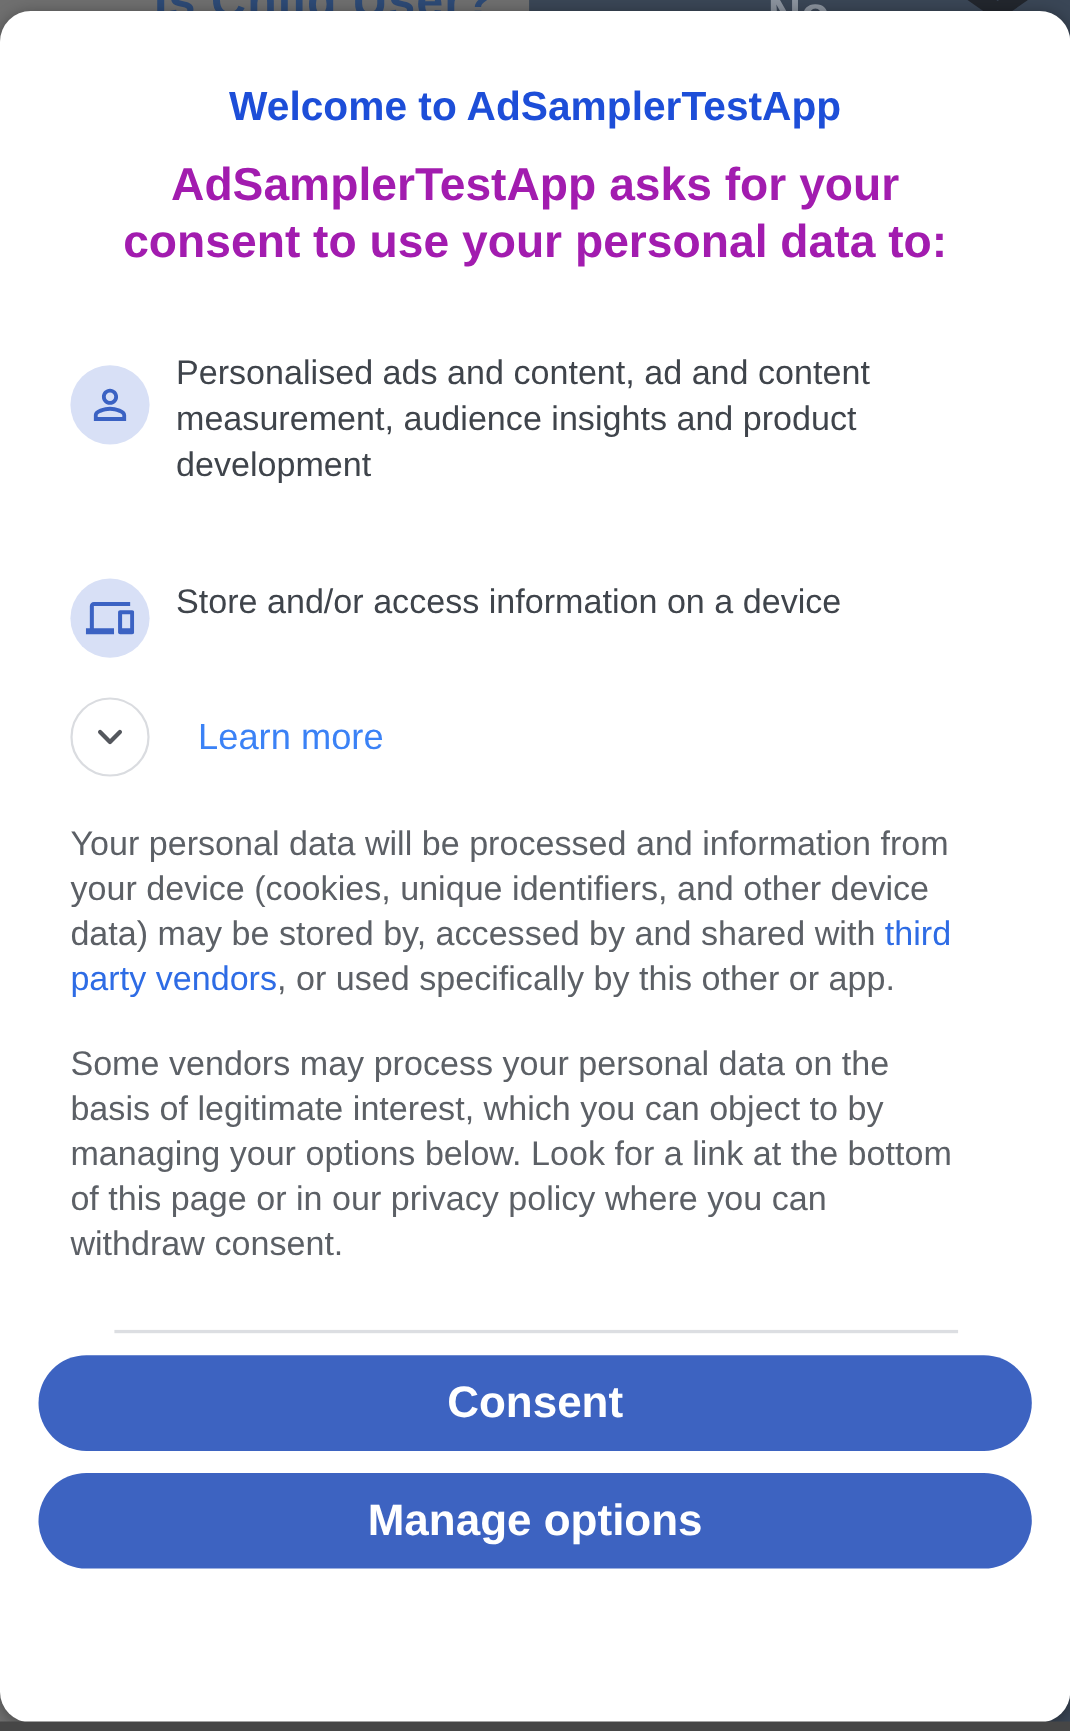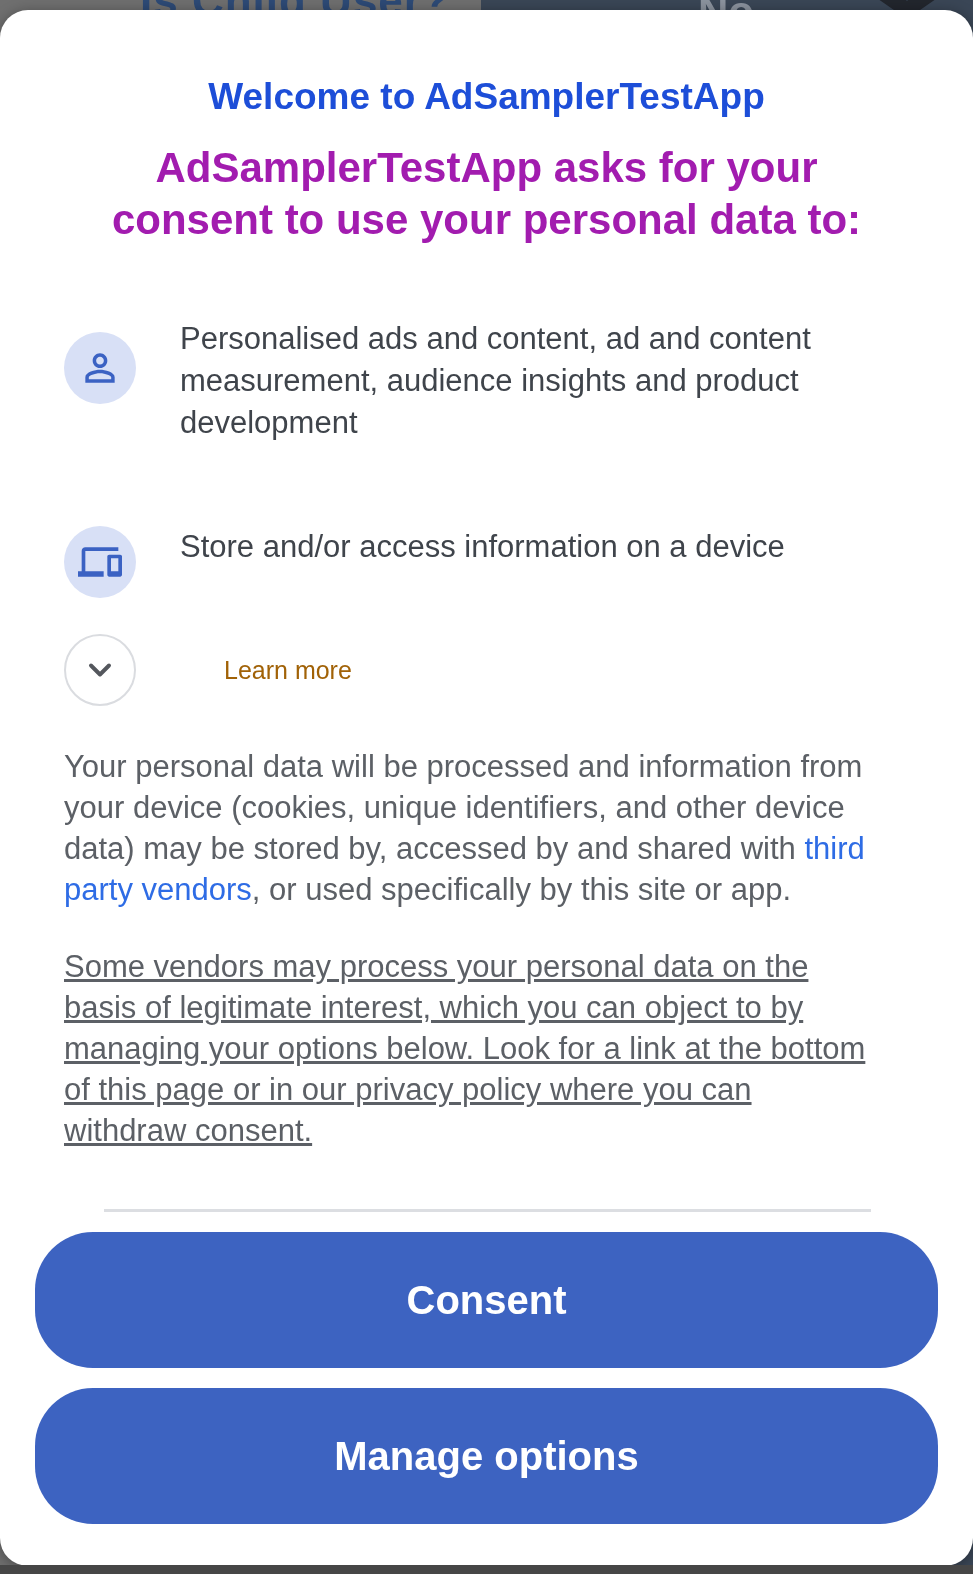--- a/index.html
+++ b/index.html
@@ -14,40 +14,40 @@
   .bg-x{position:absolute;top:-6px;left:868px;width:78px;height:20px;}
   .backdrop .bottom-strip{position:absolute;left:0;right:0;bottom:0;height:9px;background:#464646;z-index:3;}
   
   .modal{position:absolute;left:0;right:0;top:10px;bottom:8px;background:#ffffff;
     border-radius:28px;z-index:2;box-shadow:0 2px 14px rgba(0,0,0,.35);overflow:hidden;}
   .modal-inner{padding:66px 0 0 0;}
   .dlg-title{margin:0;text-align:center;font-size:37px;font-weight:bold;color:#1d4ed8;}
   .dlg-heading{margin:24px 92px 0 92px;text-align:center;font-size:42px;line-height:1.24;
     font-weight:bold;color:#a21caf;}
   .content{padding:0 98px 0 64px;}
-  .purpose-row{display:flex;gap:44px;}
+  .purpose-row{display:flex;gap:24px;}
   .purpose-row.first{margin-top:72px;align-items:flex-start;}
   .purpose-row.first .icon-circle{margin-top:14px;}
   .purpose-row.second{margin-top:82px;align-items:flex-start;}
   .icon-circle{flex:0 0 72px;width:72px;height:72px;border-radius:50%;background:#d8e0f6;
     display:flex;align-items:center;justify-content:center;}
   .icon-circle svg{width:44px;height:44px;fill:#3b62c3;}
   .purpose-text{font-size:31px;line-height:42px;color:#3f444b;}
   .learn-row{display:flex;gap:44px;align-items:center;margin-top:36px;}
   .learn-circle{flex:0 0 68px;width:68px;height:68px;border-radius:50%;background:#fff;
     border:2px solid #dadce0;display:flex;align-items:center;justify-content:center;cursor:pointer;}
   .learn-circle svg{width:36px;height:36px;stroke:#54575d;fill:none;stroke-width:2.6;
     stroke-linecap:round;stroke-linejoin:round;}
-  .learn-label{font-size:25px;color:#a16207;margin-left:44px;}
+  .learn-label{font-size:33px;color:#3b82f6;}
   .para{font-size:31px;line-height:41px;color:#5c6066;}
   .para.p1{margin-top:40px;}
-  .para.p2{margin-top:36px;text-decoration:underline;}
+  .para.p2{margin-top:36px;}
   .vendors-link{color:#2e6ce5;text-decoration:none;cursor:pointer;}
   .divider{height:3px;background:#dcdee2;margin:58px 102px 0 104px;}
-  .btn{margin:20px 35px 0 35px;height:136px;background:#3d63c1;border:none;border-radius:58px;
+  .btn{margin:20px 35px 0 35px;height:87px;background:#3d63c1;border:none;border-radius:58px;
     width:calc(100% - 70px);display:flex;align-items:center;justify-content:center;
     color:#ffffff;font-size:40px;font-weight:bold;cursor:pointer;
     font-family:"Liberation Sans","DejaVu Sans",sans-serif;}
   .btn.manage{}
 </style>
 </head>
 <body>
 
 <div class="backdrop">
   <div class="left-pane"></div>
@@ -86,21 +86,21 @@
 
       <div class="learn-row">
         <div class="learn-circle">
           <svg viewBox="0 0 24 24">
             <polyline points="6 9 12 15 18 9"></polyline>
           </svg>
         </div>
         <div class="learn-label">Learn more</div>
       </div>
 
-      <p class="para p1"><span>Your personal data will be processed and information from your device (cookies, unique identifiers, and other device data) may be stored by, accessed by and shared with </span><a class="vendors-link" href="#">third party vendors</a><span>, or used specifically by this site or app.</span></p>
+      <p class="para p1"><span>Your personal data will be processed and information from your device (cookies, unique identifiers, and other device data) may be stored by, accessed by and shared with </span><a class="vendors-link" href="#">third party vendors</a><span>, or used specifically by this other or app.</span></p>
 
       <p class="para p2">Some vendors may process your personal data on the basis of legitimate interest, which you can object to by managing your options below. Look for a link at the bottom of this page or in our privacy policy where you can withdraw consent.</p>
     </div>
 
     <div class="divider"></div>
 
     <button class="btn consent">Consent</button>
     <button class="btn manage">Manage options</button>
   </div>
 </div>

